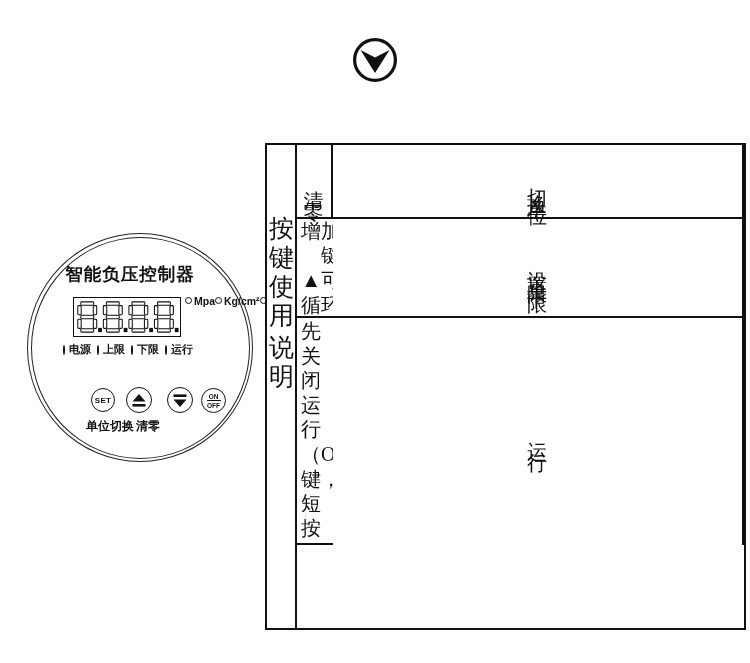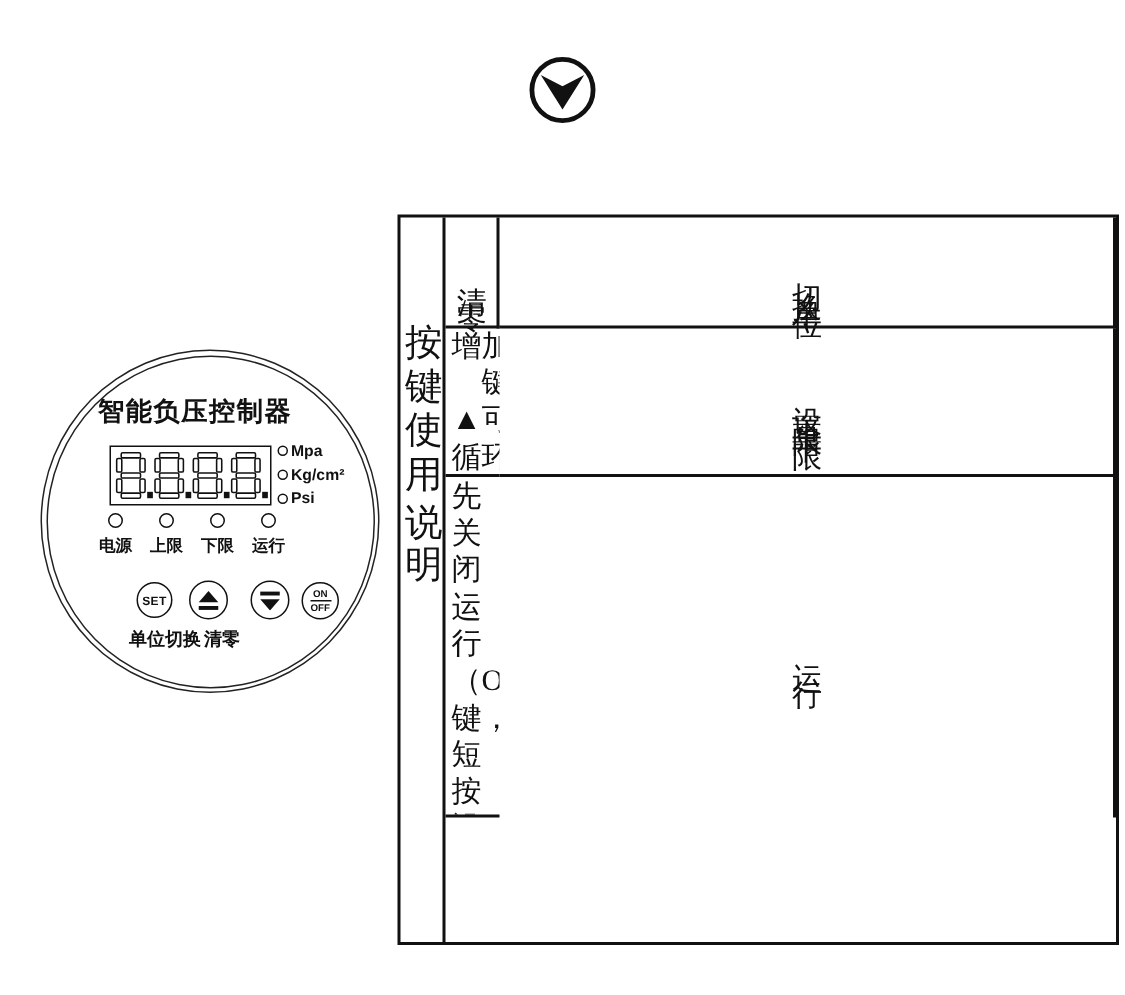--- a/index.html
+++ b/index.html
@@ -12,26 +12,26 @@
   
   .device{position:absolute;left:27px;top:233px;width:226px;height:229px;
           font-family:"Liberation Sans","DejaVu Sans",sans-serif;}
   .ring{position:absolute;inset:0;border:1.5px solid #222;border-radius:50%;}
   .ring2{position:absolute;inset:3.5px;border:1.2px solid #222;border-radius:50%;}
   .dev-title{position:absolute;left:10px;top:29px;width:186px;text-align:center;
              font-size:17.5px;font-weight:bold;letter-spacing:1px;}
   .display{position:absolute;left:46px;top:64px;width:108px;height:40px;
            border:1.5px solid #111;box-sizing:border-box;background:#fff;}
   .display svg{display:block;width:100%;height:100%;}
-  .units{position:absolute;left:158px;top:60px;display:flex;flex-direction:column;}
+  .units{position:absolute;left:158px;top:60px;display:flex;}
   .unit{display:flex;align-items:center;height:15.8px;gap:2px;}
   .unit .dot{width:7px;height:7px;border:1.2px solid #111;border-radius:50%;flex:none;box-sizing:border-box;}
   .unit .ulabel{font-size:10.5px;font-weight:bold;white-space:nowrap;}
   .status-row{position:absolute;left:36px;top:109px;width:130px;display:flex;justify-content:space-between;}
-  .status{display:flex;flex-direction:column;align-items:center;gap:4px;width:28px;}
+  .status{display:flex;flex-direction:row;align-items:center;gap:4px;width:28px;}
   .status .lamp{width:10px;height:10px;border:1.4px solid #111;border-radius:50%;box-sizing:border-box;}
   .status .slabel{font-size:11px;font-weight:bold;white-space:nowrap;}
   .btn{position:absolute;border:1.5px solid #111;border-radius:50%;background:#fff;
        display:flex;align-items:center;justify-content:center;box-sizing:border-box;margin-left:28px;}
   .btn-set{left:36px;top:155px;width:24px;height:24px;font-size:8px;font-weight:bold;letter-spacing:.3px;}
   .btn-up{left:71px;top:154px;width:26px;height:26px;}
   .btn-down{left:112px;top:154px;width:26px;height:26px;}
   .btn-onoff{left:146px;top:155px;width:25px;height:25px;flex-direction:column;}
   .btn-onoff .t{font-size:6.5px;font-weight:bold;line-height:7px;}
   .btn-onoff .bar{width:14px;height:1px;background:#111;margin:.5px 0;}

